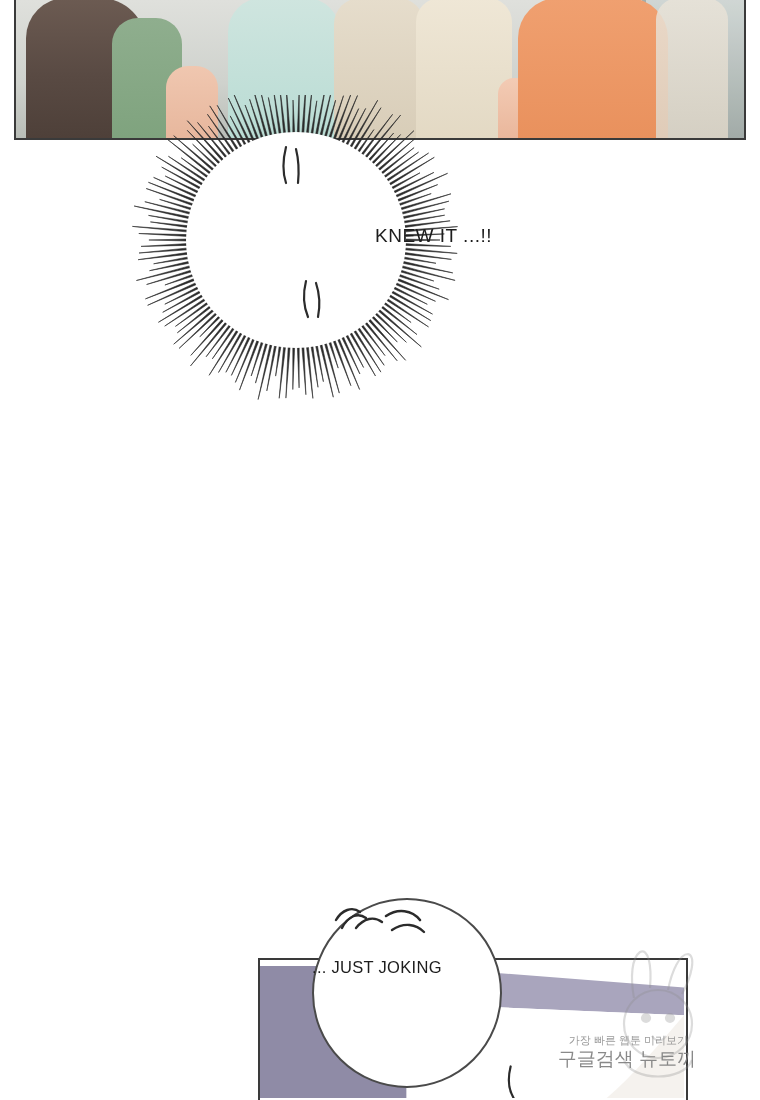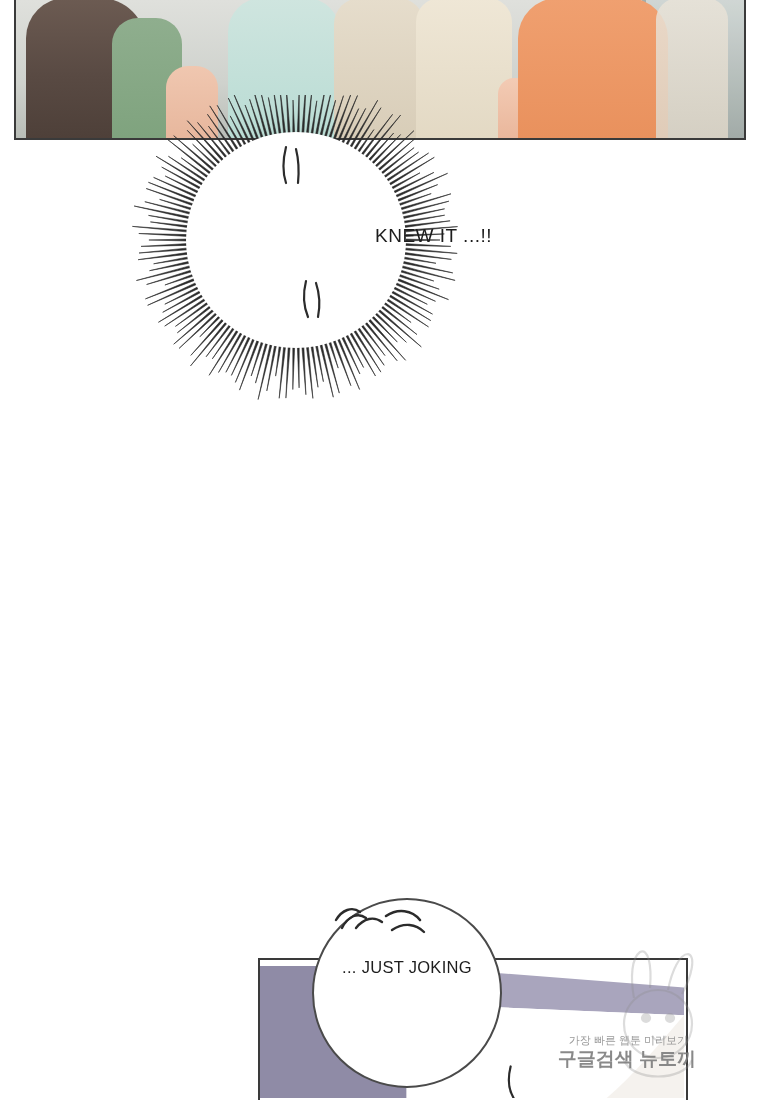--- a/index.html
+++ b/index.html
@@ -190,21 +190,20 @@
     border: 2px solid #4a4a4a;
     border-radius: 50%;
     background: #ffffff;
     box-sizing: border-box;
   }
   .head-text {
     position: absolute;
     left: 0;
     top: 60px;
     width: 190px;
-    text-align: center;
     font-size: 16.5px;
     color: #1d1d1d;
     letter-spacing: .3px;
   }
 
   
   .watermark {
     position: absolute;
     right: 8px;
     bottom: 8px;
@@ -221,21 +220,21 @@
     color: #8a8a8a;
     white-space: nowrap;
     opacity: .85;
     text-align: right;
   }
   .wm-text-lg {
     position: absolute;
     right: 64px;
     bottom: 28px;
     font-size: 19px;
-    font-weight: bold;
+    font-weight: normal;
     color: #7d7d7d;
     white-space: nowrap;
     opacity: .9;
   }
 </style>
 </head>
 <body>
 
 <div class="page">
 

